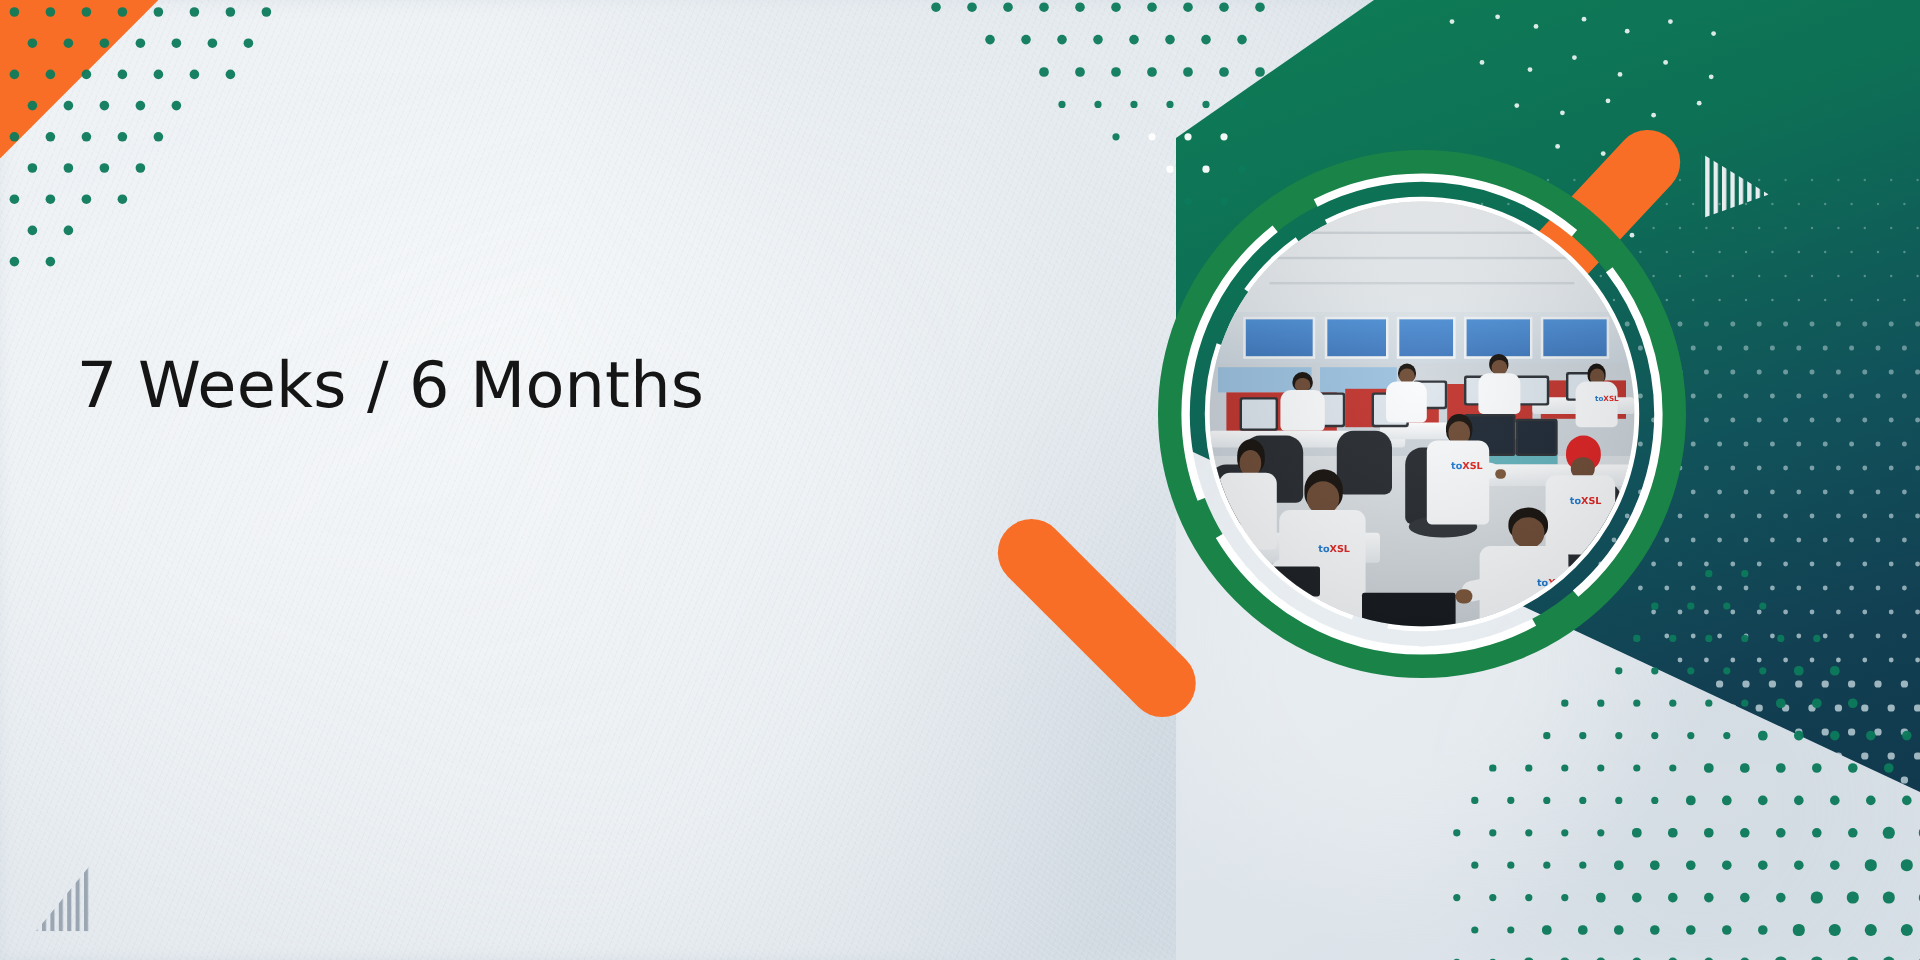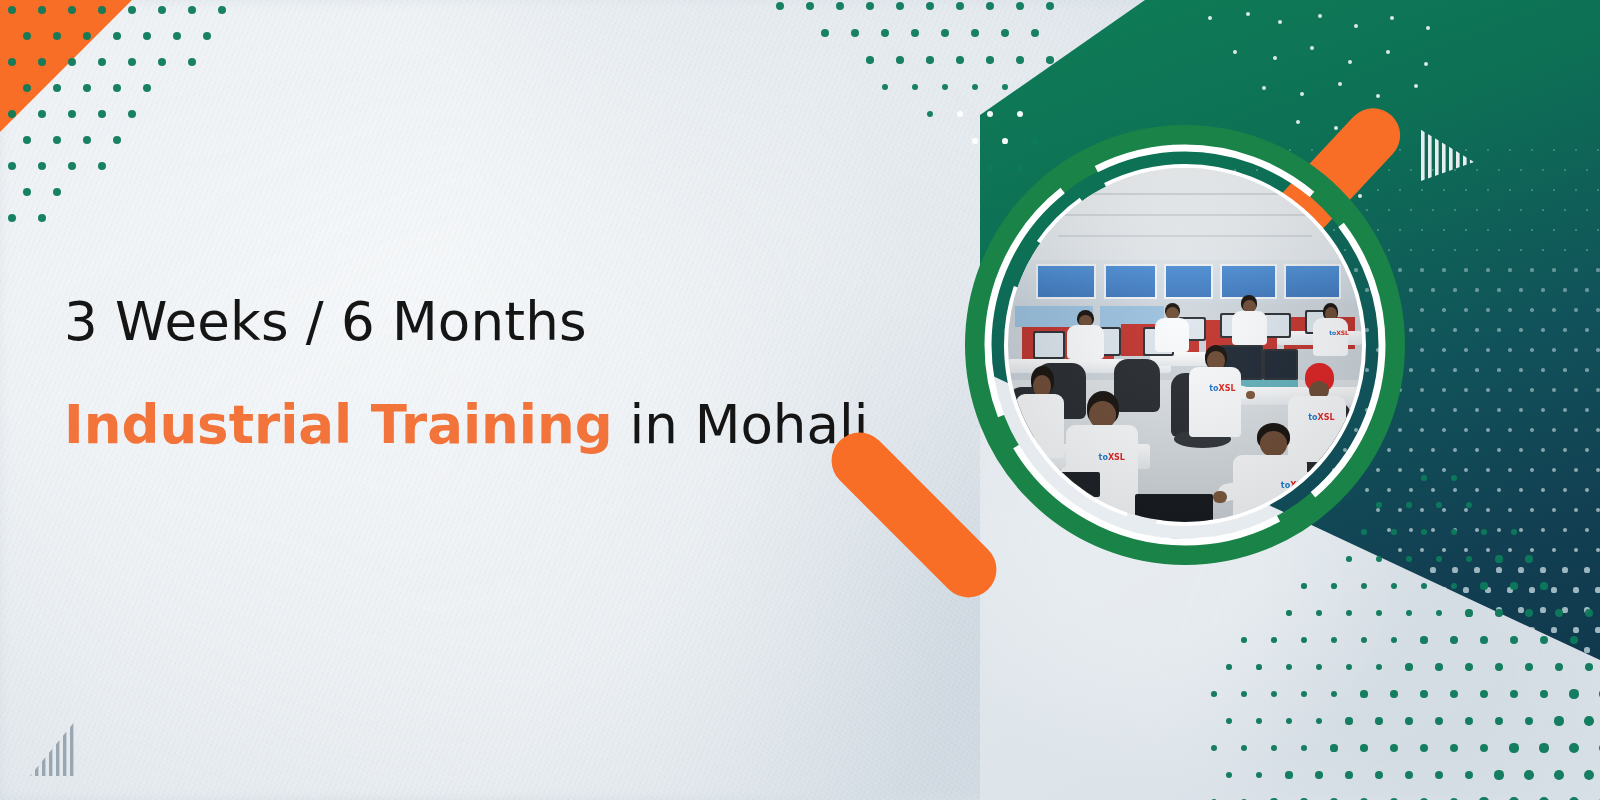--- a/index.html
+++ b/index.html
@@ -863,24 +863,21 @@
         <rect width="3.6" height="7" fill="#e8eef0"></rect>
       </pattern>
     </defs>
     <g clip-path="url(#triClipTR)">
       <rect width="62" height="62" fill="url(#stripeTR)"></rect>
     </g>
   </svg>
 
 
   <div class="headline">
-    <div class="h-line1">3 Weeks / 6 Months</div>
-    <div class="h-line2">
-      <span class="h-accent nowrap">Industrial Training</span><span class="h-rest nowrap"> in Mohali</span>
-    </div>
+    <div class="h-line1">7 Weeks / 6 Months</div>
   </div>
 
   <div class="magnifier">
 
     <div class="mag-handle lower"></div>
     <div class="mag-handle upper"></div>
 
     <div class="mag-ring-outer"></div>
 
     <svg style="position:absolute;left:85px;top:25px;" width="440" height="440" viewBox="0 0 440 440">

